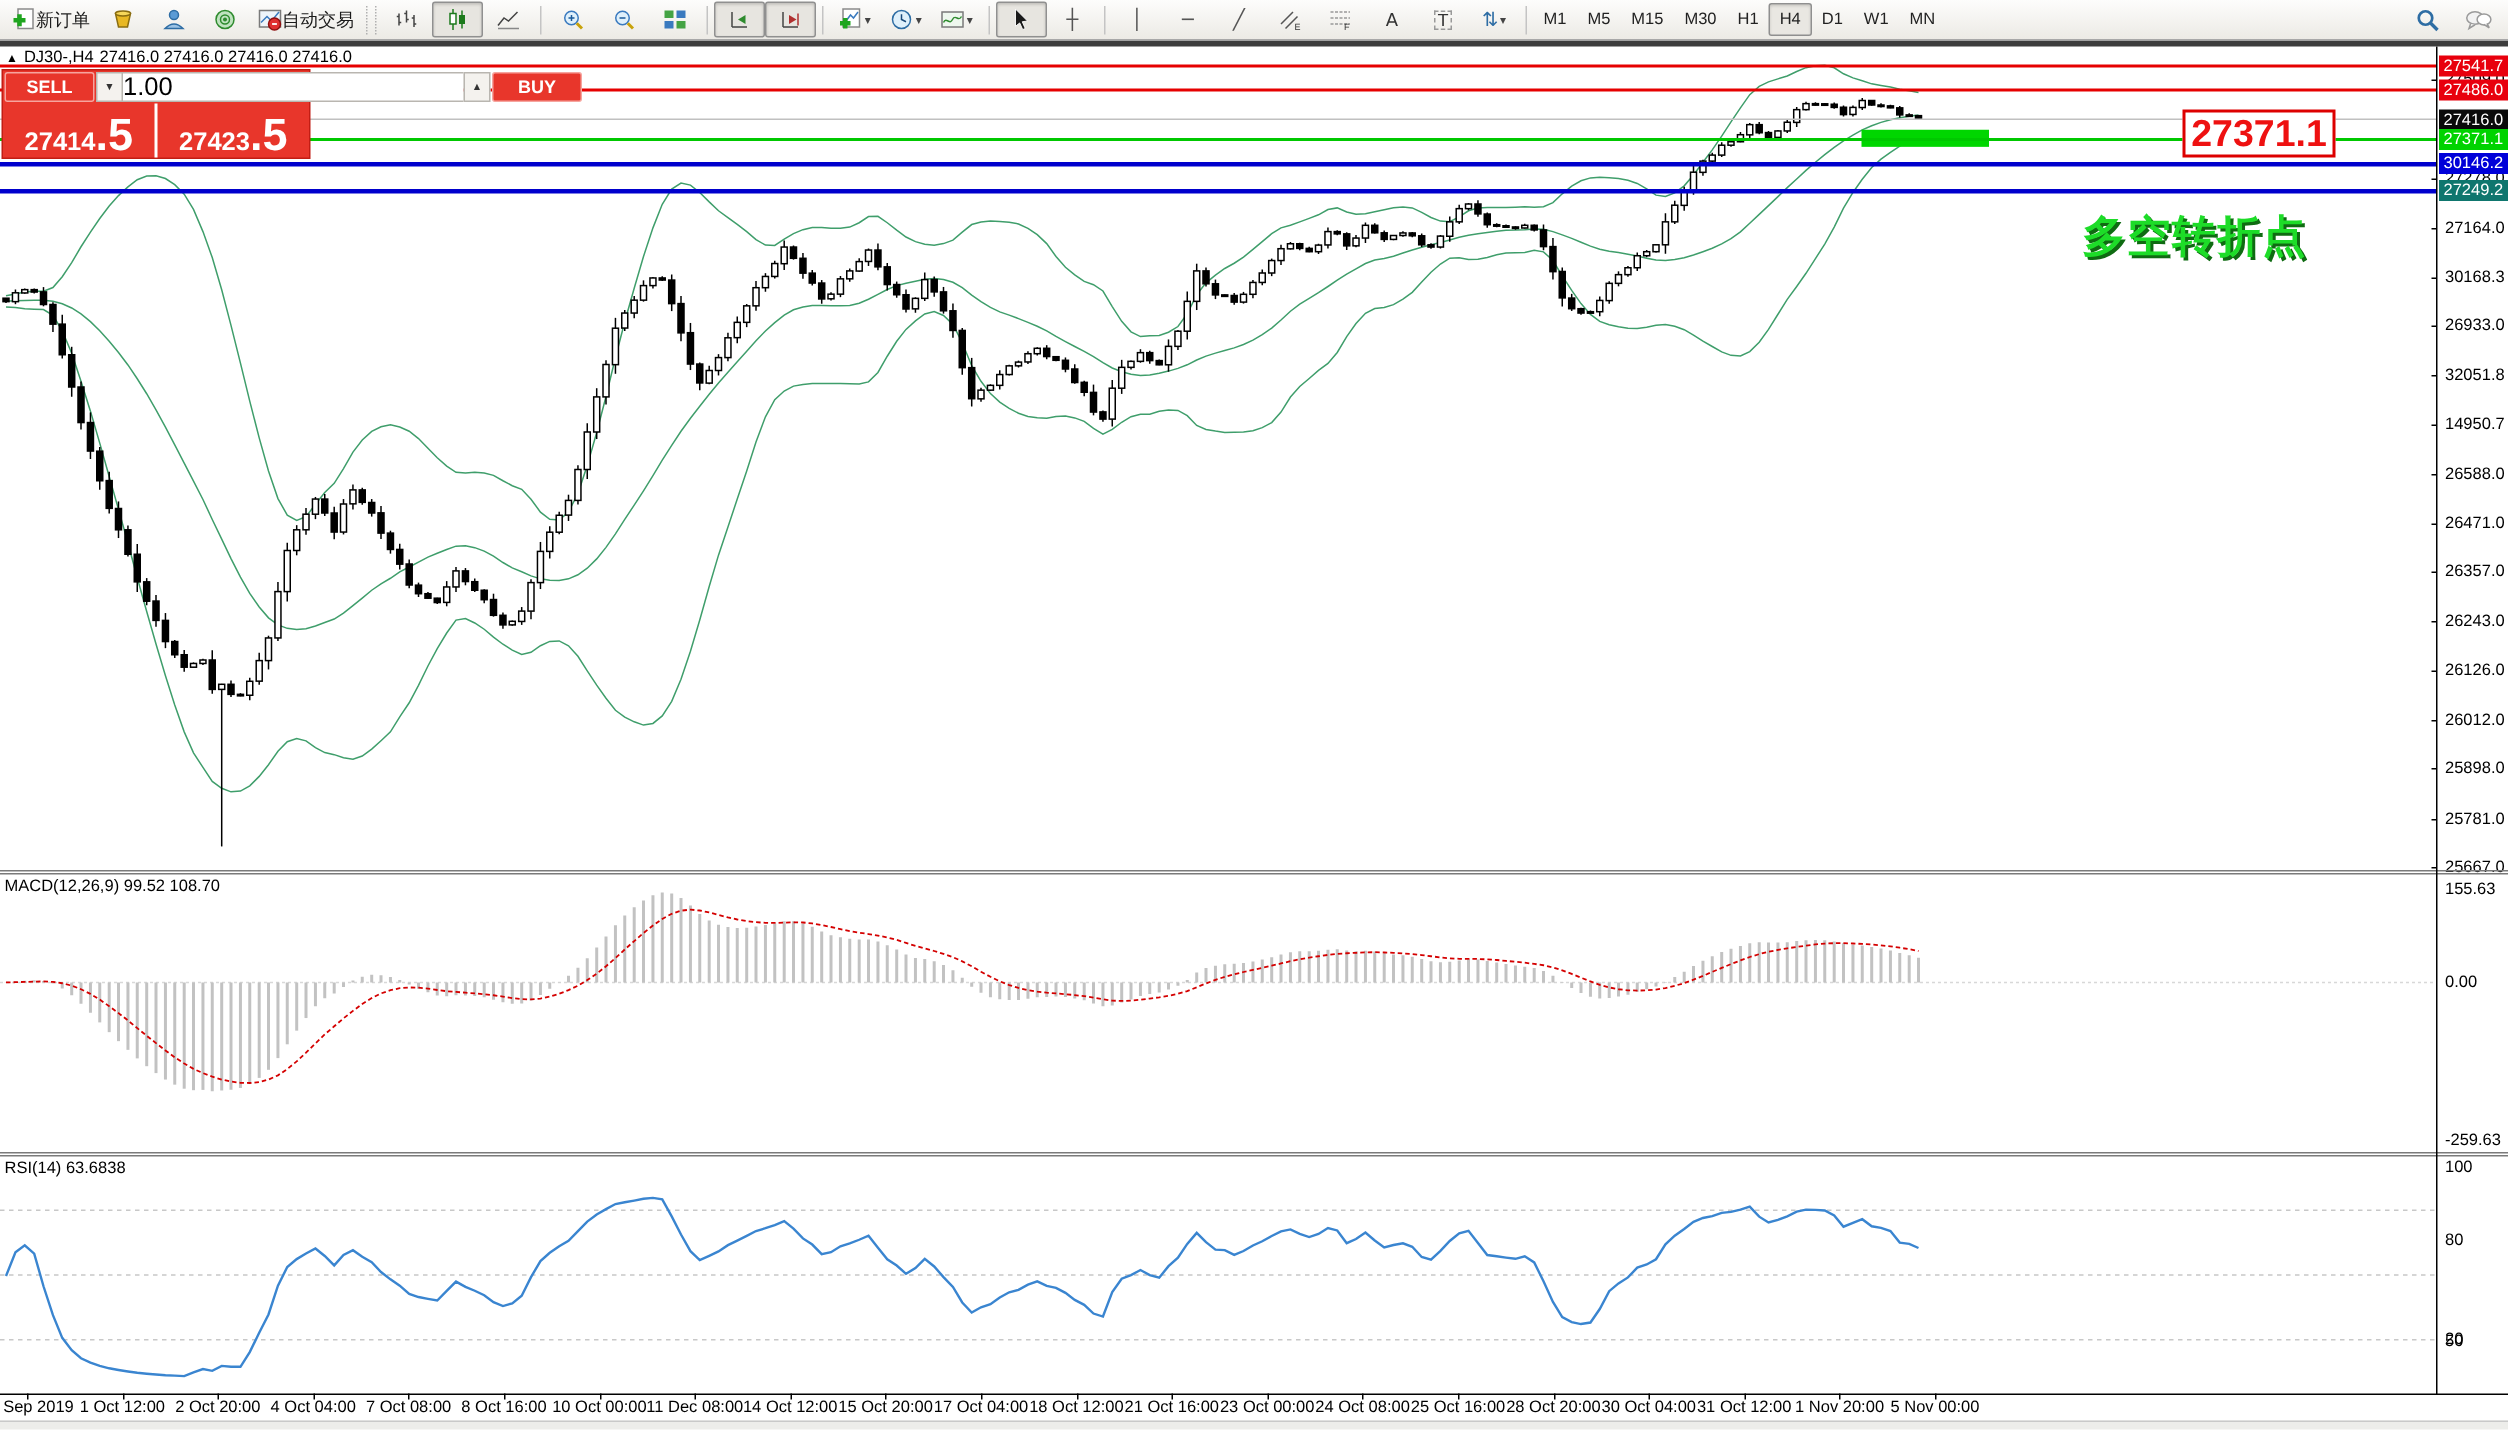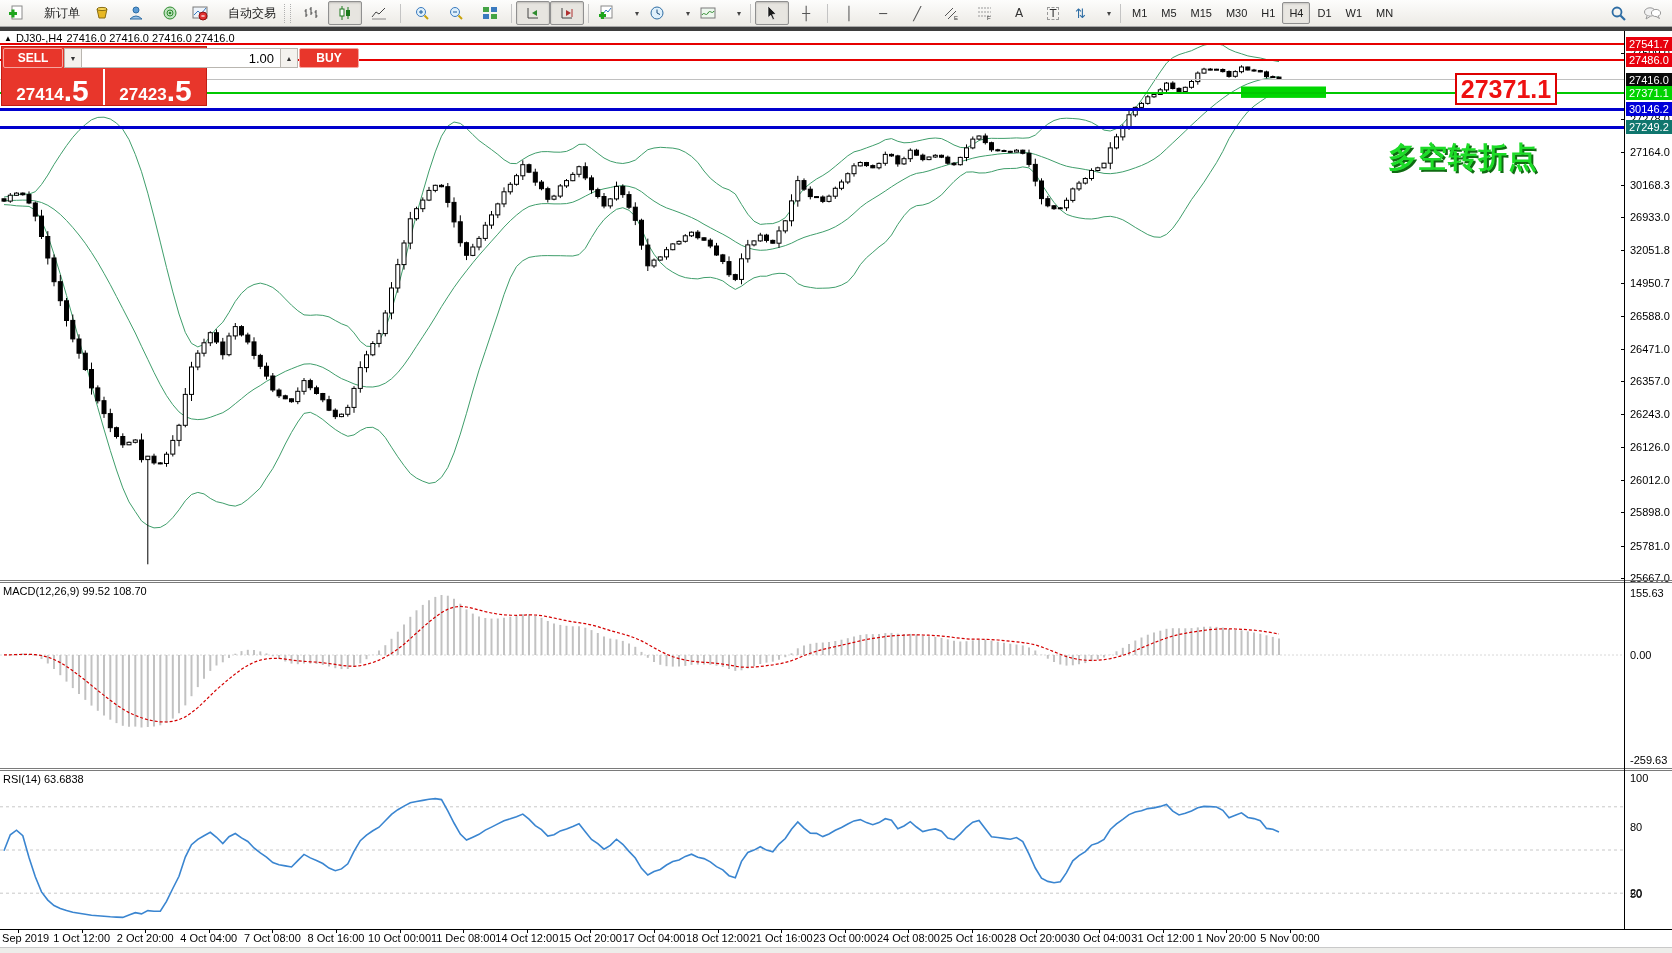--- a/index.html
+++ b/index.html
@@ -1,21 +1,21 @@
 <!DOCTYPE html>
 <html><head>
 <meta charset="utf-8">
 <style>
   html,body{margin:0;padding:0}
   body{width:1672px;height:953px;position:relative;overflow:hidden;background:#fff;
        font-family:"Liberation Sans","DejaVu Sans",sans-serif;-webkit-font-smoothing:none}
   
   .toolbar{position:absolute;top:0;left:0;width:1672px;height:27px;background:linear-gradient(#fdfdfc,#eceae5);
            border-bottom:1px solid #a8a8a8;display:flex;align-items:center;padding:0 3px;box-sizing:border-box;z-index:50}
-  .tbtn{height:22px;min-width:24px;display:flex;align-items:center;justify-content:center;gap:20px;
+  .tbtn{height:22px;min-width:24px;display:flex;align-items:center;justify-content:center;gap:0;
         padding:0 4px;border:1px solid transparent;border-radius:2px;font-size:12px;color:#1a1a1a;cursor:default;white-space:nowrap}
   .tbtn.pressed{border:1px solid #909090;background:#e7e5e0;box-shadow:inset 0 1px 2px rgba(0,0,0,.18)}
   .tsep{width:1px;height:19px;background:#c4c4c4;margin:0 4px;flex:0 0 1px}
   .grip{width:5px;height:19px;border-left:1px dotted #b0b0b0;border-right:1px dotted #b0b0b0;margin:0 3px;flex:0 0 5px}
   .tf{font-size:11px;color:#222;padding:0 6px;height:20px;display:flex;align-items:center;border:1px solid transparent;border-radius:2px}
   .tf.pressed{border:1px solid #8f8f8f;background:#e9e7e2;box-shadow:inset 0 1px 2px rgba(0,0,0,.15)}
   .caret{font-size:8px;color:#444;margin-left:1px}
   .glyph{font-family:"DejaVu Sans",sans-serif;font-size:13px;color:#555;line-height:1}
   .spacer{flex:1}
   
@@ -30,21 +30,21 @@
   .pane-label{position:absolute;font-size:11px;color:#000;z-index:8}
   svg.plot{position:absolute;left:0;z-index:2;overflow:hidden}
   
   .qpanel{position:absolute;left:2px;top:47px;width:204px;height:58px;background:#e8362b;z-index:20;
           box-shadow:0 0 0 1px #c21d14;display:flex;flex-direction:column}
   .qtop{display:flex;height:22px;align-items:stretch}
   .qbtn{flex:0 0 58px;display:flex;align-items:center;justify-content:center;color:#fff;font-size:12px;
         font-weight:bold;background:#e8362b;border:1px solid #f6a49e;margin:1px;border-radius:2px}
   .spin{flex:1;display:flex;margin:1px 0;align-items:stretch}
   .spinbtn{flex:0 0 16px;background:#f4f2ee;border:1px solid #b9b6b0;display:flex;align-items:center;justify-content:center;font-size:7px;color:#333}
-  .vol{flex:1;border:1px solid #b9b6b0;border-left:none;border-right:none;text-align:right;font-size:13px;padding:0 6px 0 16px;min-width:0}
+  .vol{flex:1;border:1px solid #b9b6b0;border-left:none;border-right:none;text-align:left;font-size:17px;padding:0 6px 0 0;min-width:0}
   .qprices{flex:1;display:flex}
   .qcell{flex:1;display:flex;align-items:flex-end;justify-content:center;color:#fff;padding-bottom:2px}
   .qcell:first-child{border-right:2px solid #fff}
   .pmain{font-size:17px;font-weight:bold;line-height:1}
   .pfrac{font-size:30px;font-weight:bold;line-height:.85}
   
   .hdr{position:absolute;left:4px;top:32px;font-size:11px;color:#000;z-index:21;display:flex;align-items:center;gap:4px}
   .hdr .tri{font-size:8px}
   .callout{position:absolute;left:1455px;top:73px;width:98px;height:28px;background:#fff;border:2px solid #dd0000;
            color:#ee1111;font-size:25px;font-weight:600;text-align:center;line-height:28px;z-index:22;letter-spacing:0}

